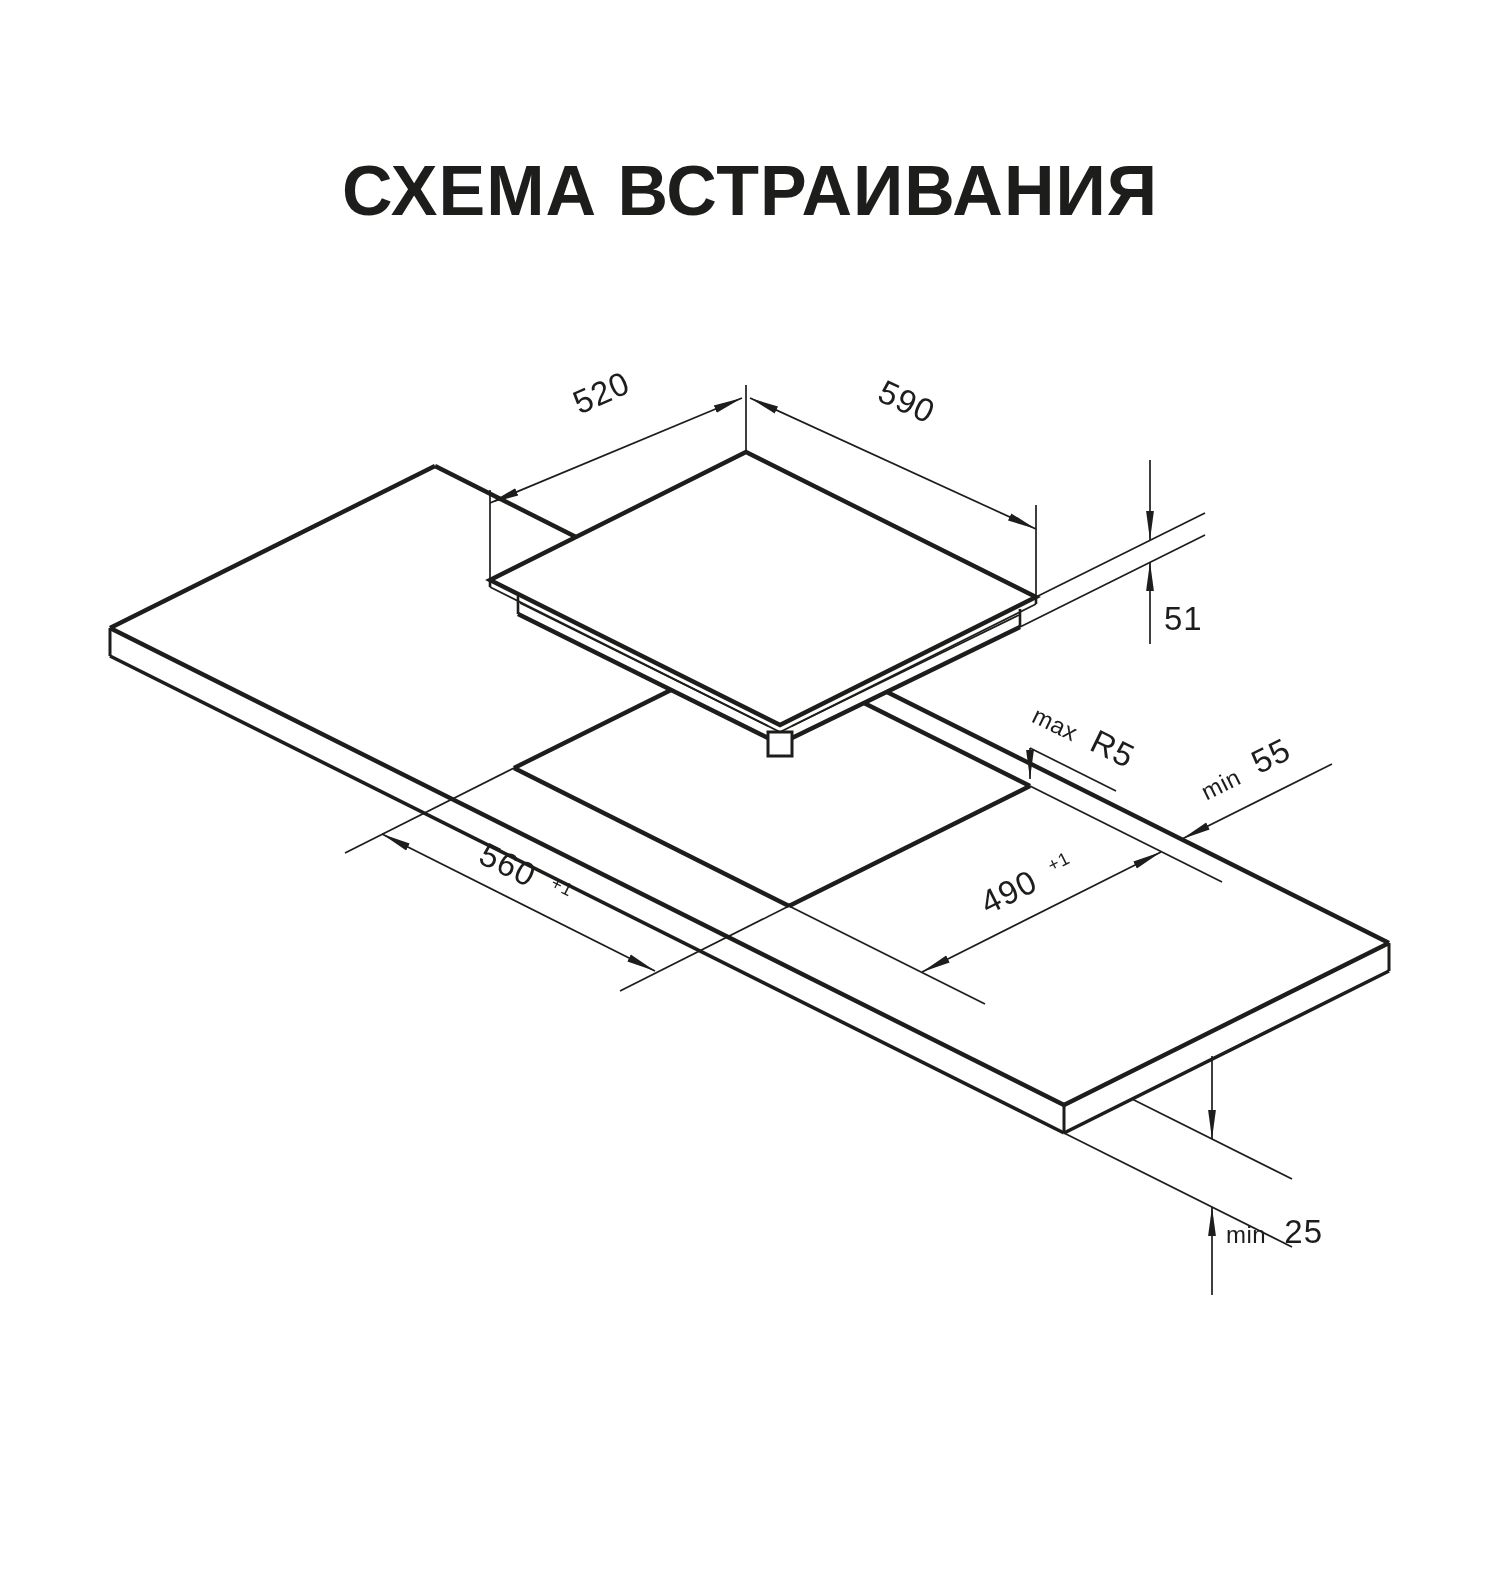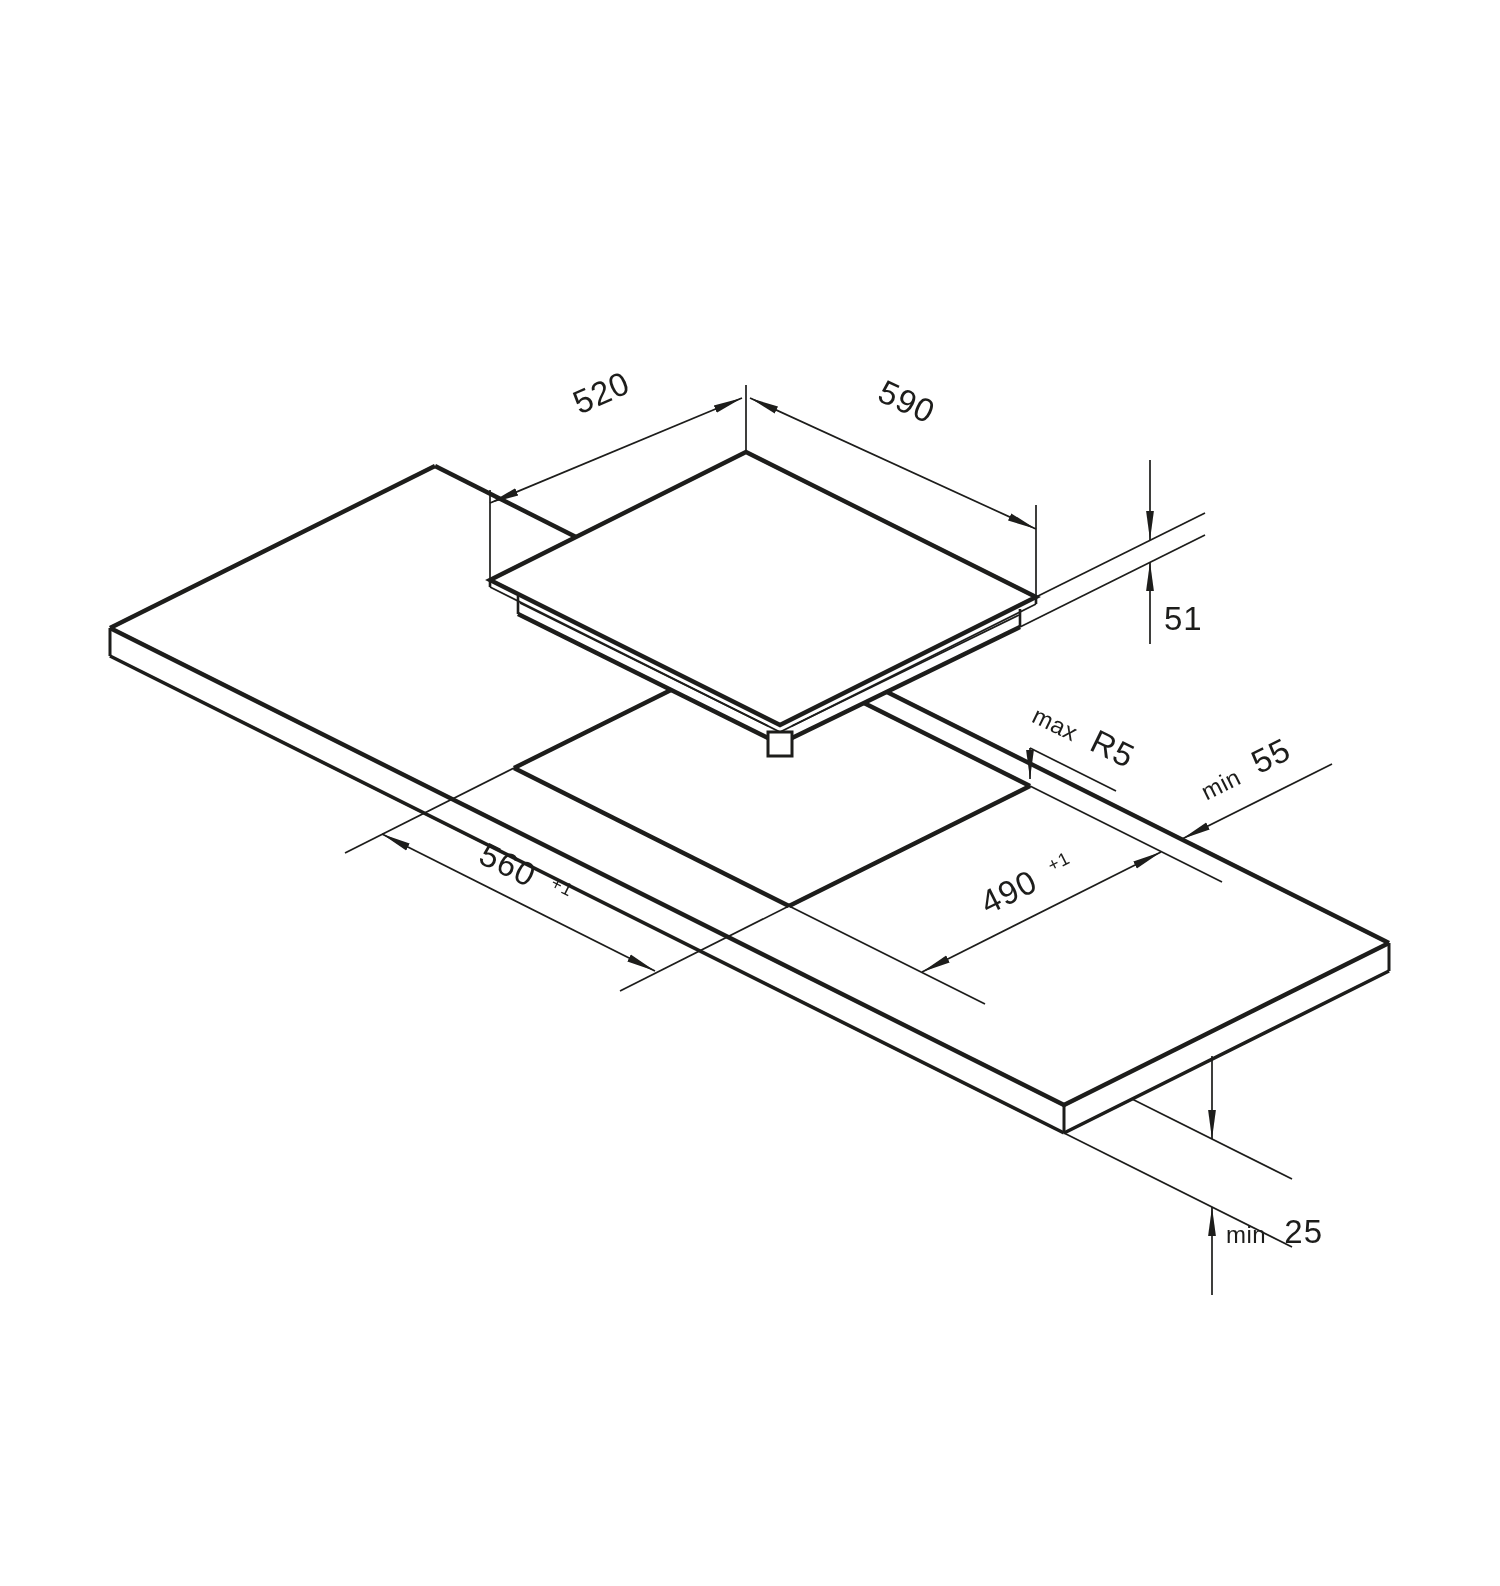--- a/index.html
+++ b/index.html
@@ -38,20 +38,21 @@
 
   text.dim  { fill: var(--ink); font-size: 33px; letter-spacing: 1px; }
   text.dim .pre { font-size: 24px; letter-spacing: 0.5px; }
   text.dim .sup { font-size: 18px; }
 </style>
 </head>
 <body>
 
 <main class="stage">
 
+  <h1 class="title">СХЕМА ВСТРАИВАНИЯ</h1>
 
   <svg class="drawing" viewBox="0 0 1500 1586" xmlns="http://www.w3.org/2000/svg">
     <defs>
       <marker id="ah" viewBox="0 0 30 10" refX="29" refY="5" markerWidth="30" markerHeight="10" markerUnits="userSpaceOnUse" orient="auto-start-reverse">
         <path d="M0,1.1 L29,5 L0,8.9 Z" fill="#1d1d1b"></path>
       </marker>
     </defs>
 
     <g>
       <path class="outline" d="M110,628 L435,466"></path>

